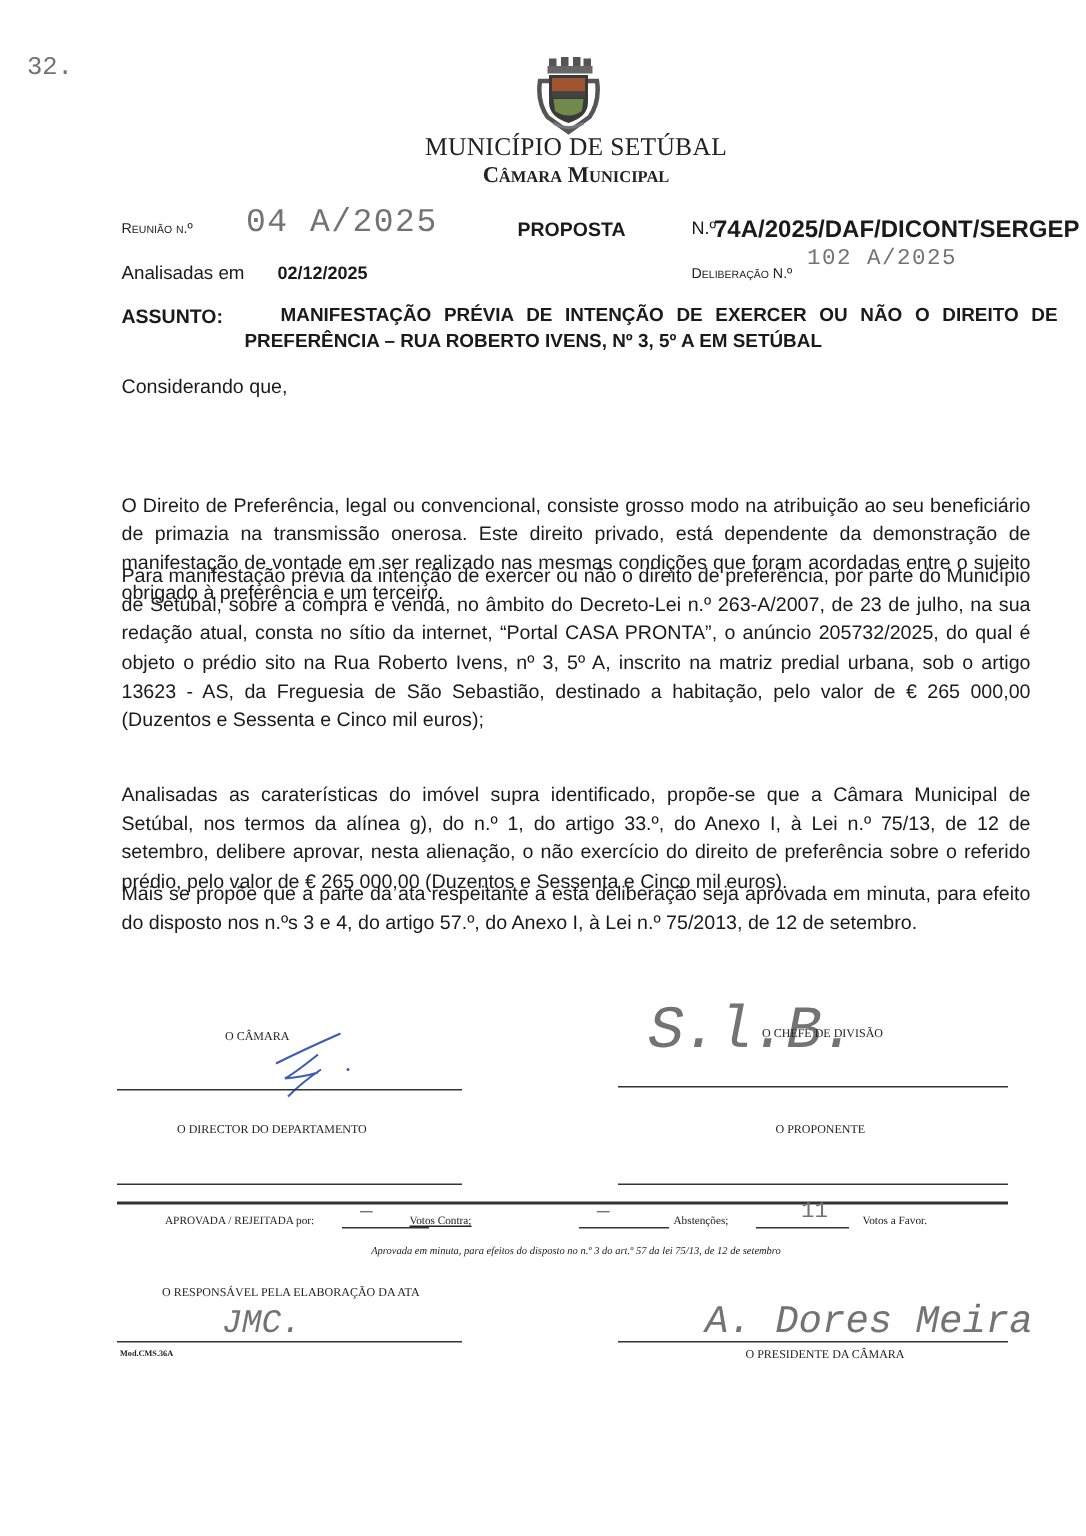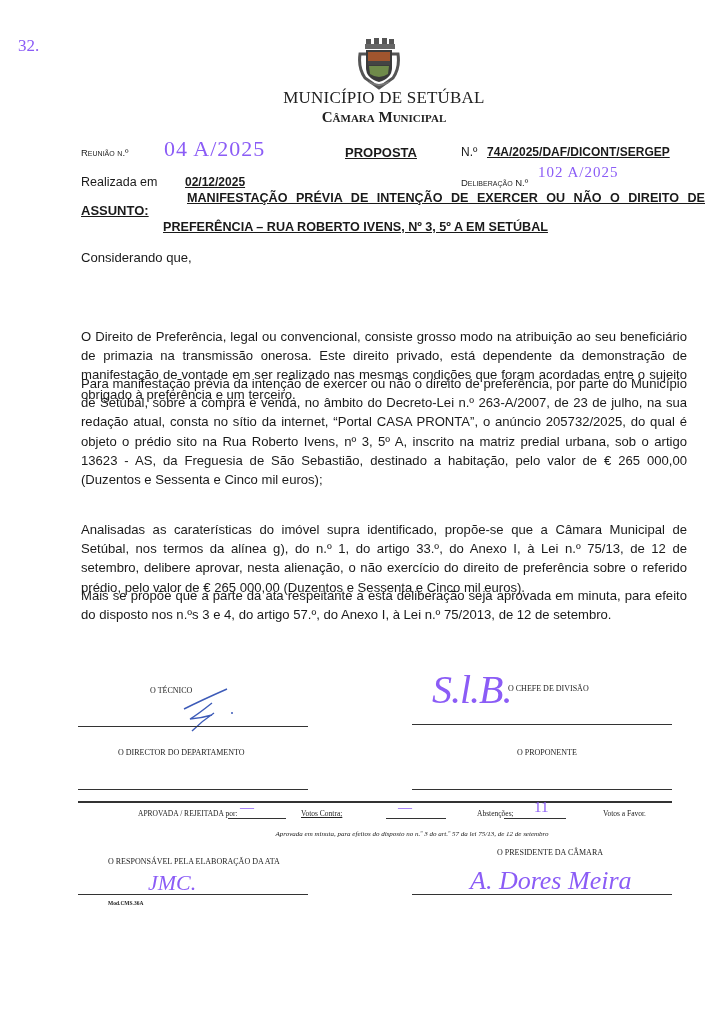--- a/index.html
+++ b/index.html
@@ -1,29 +1,29 @@
 <!DOCTYPE html>
 <html><head>
 <meta charset="utf-8">
 <style>
   html, body { margin: 0; padding: 0; background: #ffffff; }
   body { width: 724px; height: 1024px; position: relative; overflow: hidden; font-family: "Liberation Sans", sans-serif; color: #1a1a1a; }
   .abs { position: absolute; }
-  .hand { color: #8b5cf6; font-family: Liberation Serif, serif; }
+  .hand { color: #737373; font-family: Liberation Mono, monospace; }
   .serif { font-family: "Liberation Serif", serif; }
   .page-num { left: 18px; top: 36px; font-size: 17px; }
   .crest { left: 357px; top: 38px; width: 44px; height: 52px; }
   .muni { left: 0; width: 768px; top: 88px; text-align: center; font-size: 17px; letter-spacing: 0.2px; color: #222; }
   .camara { left: 0; width: 768px; top: 109px; text-align: center; font-size: 15px; font-weight: bold; font-variant: small-caps; color: #222; }
   .sc { font-variant: small-caps; font-size: 9.5px; color: #222; }
-  .b { font-weight: bold; text-decoration: underline; }
+  .b { font-weight: bold; }
   .body-text { left: 81px; width: 606px; font-size: 13.1px; line-height: 19.2px; text-align: justify; color: #1a1a1a; }
   .line { background: #333; height: 1px; }
   .sig-label { font-family: "Liberation Serif", serif; font-size: 8px; color: #222; text-align: center; }
-  .small { font-family: "Liberation Serif", serif; font-size: 7.5px; color: #222; margin-left: 28px; }
+  .small { font-family: "Liberation Serif", serif; font-size: 7.5px; color: #222; }
 </style>
 </head>
 <body>
 
 <div class="abs hand page-num">32.</div>
 
 <div class="abs crest">
   <svg width="44" height="52" viewBox="0 0 44 52">
     <rect x="9" y="1" width="5" height="6" fill="#555"></rect>
     <rect x="17" y="0" width="5" height="7" fill="#555"></rect>
@@ -39,38 +39,38 @@
   </svg>
 </div>
 
 <div class="abs serif muni">MUNICÍPIO DE SETÚBAL</div>
 <div class="abs serif camara">Câmara Municipal</div>
 
 <div class="abs sc" style="left:81px; top:147px;">Reunião n.º</div>
 <div class="abs hand" style="left:164px; top:136px; font-size:22px; letter-spacing:1px;">04 A/2025</div>
 <div class="abs b" style="left:345px; top:145px; font-size:13px;">PROPOSTA</div>
 <div class="abs" style="left:461px; top:145px; font-size:12px;">N.º</div>
-<div class="abs b" style="left:487px; top:145px; font-size:12px;">74A/2025/DAF/DICONT/SERGEP</div>
+<div class="abs b" style="left:476px; top:145px; font-size:16px;">74A/2025/DAF/DICONT/SERGEP</div>
 
-<div class="abs" style="left:81px; top:175px; font-size:12.5px;">Realizada em</div>
+<div class="abs" style="left:81px; top:175px; font-size:12.5px;">Analisadas em</div>
 <div class="abs b" style="left:185px; top:175px; font-size:12px;">02/12/2025</div>
 <div class="abs sc" style="left:461px; top:177px;">Deliberação N.º</div>
 <div class="abs hand" style="left:538px; top:164px; font-size:15px; letter-spacing:1px;">102 A/2025</div>
 
 <div class="abs b" style="left:81px; top:203px; font-size:13px;">ASSUNTO:</div>
-<div class="abs b" style="left:163px; top:191px; width:518px; font-size:12.6px; text-align:justify; text-align-last:justify;padding-left:24px;">MANIFESTAÇÃO PRÉVIA DE INTENÇÃO DE EXERCER OU NÃO O DIREITO DE</div>
+<div class="abs b" style="left:163px; top:203px; width:518px; font-size:12.6px; text-align:justify; text-align-last:justify;padding-left:24px;">MANIFESTAÇÃO PRÉVIA DE INTENÇÃO DE EXERCER OU NÃO O DIREITO DE</div>
 <div class="abs b" style="left:163px; top:220px; font-size:12.6px;">PREFERÊNCIA – RUA ROBERTO IVENS, Nº 3, 5º A EM SETÚBAL</div>
 
 <div class="abs body-text" style="top:248px;">Considerando que,</div>
 <div class="abs body-text" style="top:287px;margin-top:40px;">O Direito de Preferência, legal ou convencional, consiste grosso modo na atribuição ao seu beneficiário de primazia na transmissão onerosa. Este direito privado, está dependente da demonstração de manifestação de vontade em ser realizado nas mesmas condições que foram acordadas entre o sujeito obrigado à preferência e um terceiro.</div>
 <div class="abs body-text" style="top:374px;">Para manifestação prévia da intenção de exercer ou não o direito de preferência, por parte do Município de Setúbal, sobre a compra e venda, no âmbito do Decreto-Lei n.º 263-A/2007, de 23 de julho, na sua redação atual, consta no sítio da internet, “Portal CASA PRONTA”, o anúncio 205732/2025, do qual é objeto o prédio sito na Rua Roberto Ivens, nº 3, 5º A, inscrito na matriz predial urbana, sob o artigo 13623 - AS, da Freguesia de São Sebastião, destinado a habitação, pelo valor de € 265 000,00 (Duzentos e Sessenta e Cinco mil euros);</div>
 <div class="abs body-text" style="top:520px;">Analisadas as caraterísticas do imóvel supra identificado, propõe-se que a Câmara Municipal de Setúbal, nos termos da alínea g), do n.º 1, do artigo 33.º, do Anexo I, à Lei n.º 75/13, de 12 de setembro, delibere aprovar, nesta alienação, o não exercício do direito de preferência sobre o referido prédio, pelo valor de € 265 000,00 (Duzentos e Sessenta e Cinco mil euros).</div>
 <div class="abs body-text" style="top:586px;">Mais se propõe que a parte da ata respeitante a esta deliberação seja aprovada em minuta, para efeito do disposto nos n.ºs 3 e 4, do artigo 57.º, do Anexo I, à Lei n.º 75/2013, de 12 de setembro.</div>
 
-<div class="abs sig-label" style="left:150px; top:686px;">O TÉCNICO</div>
+<div class="abs sig-label" style="left:150px; top:686px;">O CÂMARA</div>
 <div class="abs" style="left:172px; top:685px;">
   <svg width="70" height="50" viewBox="0 0 70 50">
     <path d="M55 4 Q30 15 12 24 M40 18 Q25 30 18 34 Q30 33 40 30 M20 46 Q30 36 42 28" stroke="#3d5bb8" stroke-width="1.4" fill="none"></path>
     <circle cx="60" cy="28" r="1" fill="#3d5bb8"></circle>
   </svg>
 </div>
 <div class="abs line" style="left:78px; top:726px; width:230px;"></div>
 
 <div class="abs hand" style="left:432px; top:666px; font-size:40px; font-style:italic; letter-spacing:-1px;">S.l.B.</div>
 <div class="abs sig-label" style="left:508px; top:684px;">O CHEFE DE DIVISÃO</div>
@@ -93,15 +93,15 @@
 <div class="abs hand" style="left:534px; top:799px; font-size:15px;">11</div>
 <div class="abs small" style="left:575px; top:809px;text-align:center;">Votos a Favor.</div>
 
 <div class="abs small" style="left:0; width:768px; top:830px; text-align:center; font-style:italic; font-size:7px;">Aprovada em minuta, para efeitos do disposto no n.º 3 do art.º 57 da lei 75/13, de 12 de setembro</div>
 
 <div class="abs sig-label" style="left:108px; top:857px;">O RESPONSÁVEL PELA ELABORAÇÃO DA ATA</div>
 <div class="abs hand" style="left:148px; top:870px; font-size:22px; font-style:italic;">JMC.</div>
 <div class="abs line" style="left:78px; top:894px; width:230px;"></div>
 <div class="abs small" style="left:80px; top:900px; font-size:5.5px; font-weight:bold;">Mod.CMS.36A</div>
 
-<div class="abs sig-label" style="left:497px; top:848px;">O PRESIDENTE DA CÂMARA</div>
+<div class="abs sig-label" style="left:497px; top:898px;">O PRESIDENTE DA CÂMARA</div>
 <div class="abs hand" style="left:470px; top:866px; font-size:26px; font-style:italic;">A. Dores Meira</div>
 <div class="abs line" style="left:412px; top:894px; width:260px;"></div>
 
 </body></html>

